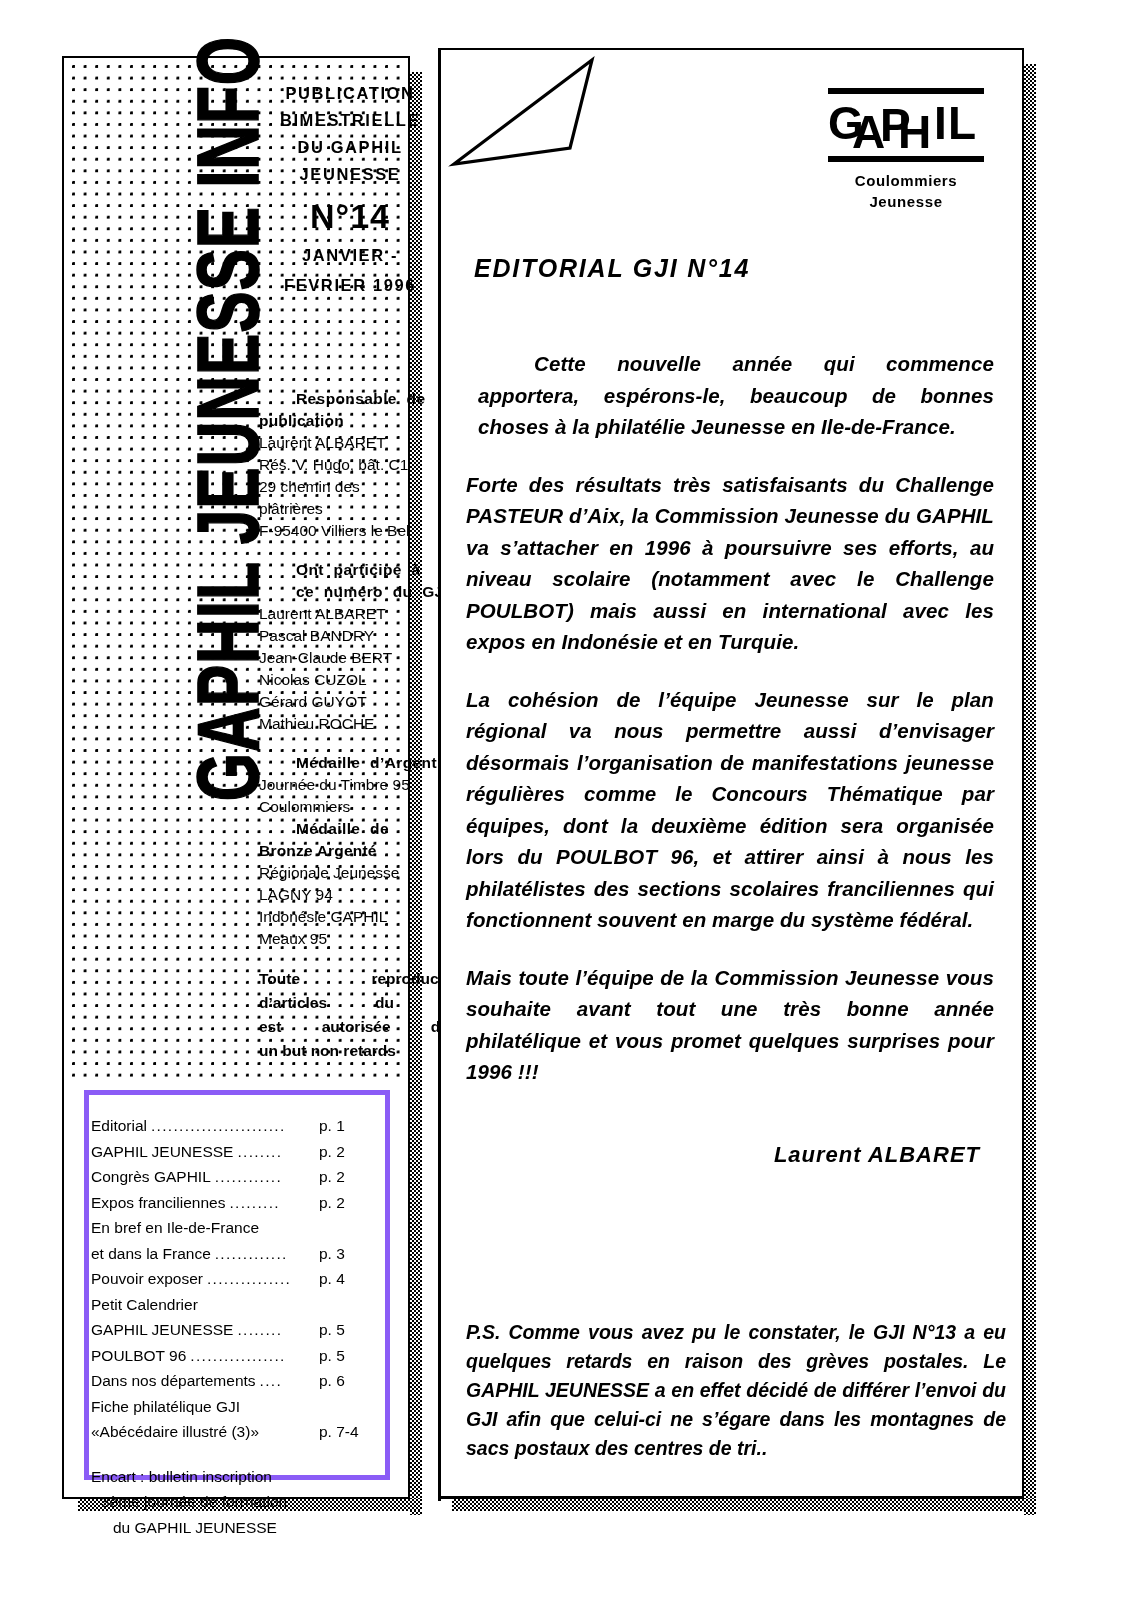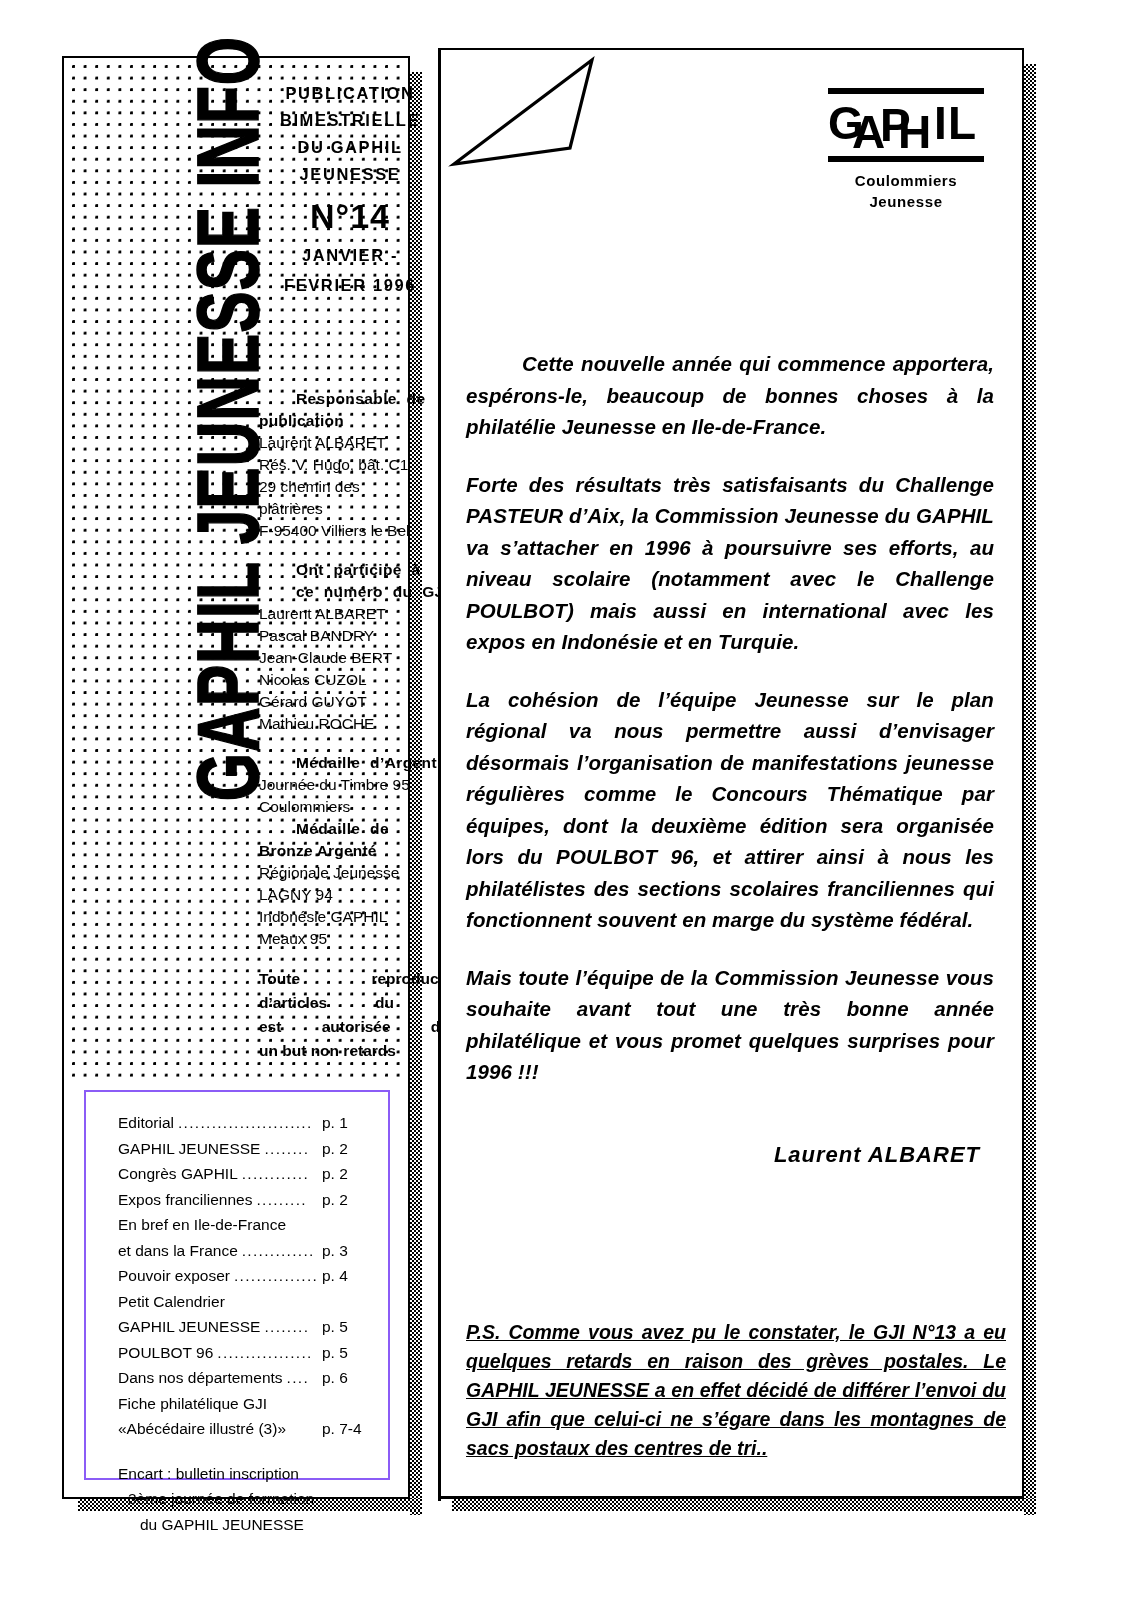--- a/index.html
+++ b/index.html
@@ -136,24 +136,24 @@
     text-align: justify;
     text-align-last: justify;
   }
 
   .toc-box {
     position: absolute;
     left: 20px;
     top: 1032px;
     width: 306px;
     height: 390px;
-    border: 2px solid #8b5cf6;
+    border: 5px solid #8b5cf6;
     background: #ffffff;
     box-sizing: border-box;
-    padding: 18px 14px 10px 32px;
+    padding: 18px 14px 10px 2px;
   }
   .toc-row {
     display: flex;
     align-items: baseline;
     font-size: 15.5px;
     line-height: 25.5px;
     white-space: nowrap;
   }
   .toc-row .t-label { flex: 0 0 auto; }
   .toc-row .t-dots {
@@ -288,21 +288,21 @@
   .para {
     font-weight: 700;
     font-style: italic;
     font-size: 20.5px;
     line-height: 31.5px;
     text-align: justify;
     text-align-last: left;
     margin: 0 0 26px 0;
     letter-spacing: .1px;
   }
-  .para.first { text-indent: 56px; }
+  .para.first { text-indent: 56px; margin-left: 12px; }
   .signature {
     font-weight: 700;
     font-style: italic;
     font-size: 22px;
     text-align: right;
     letter-spacing: 1px;
     margin-top: 54px;
     margin-bottom: 0;
     padding-right: 14px;
   }
@@ -310,21 +310,20 @@
     position: absolute;
     left: 28px;
     top: 1268px;
     width: 540px;
     font-weight: 700;
     font-style: italic;
     font-size: 19.5px;
     line-height: 29px;
     text-align: justify;
     text-align-last: left;
-    text-decoration: underline;
   }
 </style>
 </head>
 <body>
 
 <div class="page">
 
   <div class="checker" style="left:410px; top:72px; width:12px; height:1443px;"></div>
   <div class="checker" style="left:78px; top:1499px; width:344px; height:12px;"></div>
   <div class="checker" style="left:1024px; top:64px; width:12px; height:1451px;"></div>
@@ -484,20 +483,21 @@
         <span class="lw-p">P</span>
         <span class="lw-h">H</span>
         <span class="lw-i">I</span>
         <span class="lw-l">L</span>
       </div>
       <div class="logo-rule"></div>
       <div class="logo-sub" style="margin-top:8px;">Coulommiers</div>
       <div class="logo-sub">Jeunesse</div>
     </div>
 
+    <div class="editorial-title">EDITORIAL GJI N°14</div>
 
     <div class="body-col">
       <p class="para first">Cette nouvelle année qui commence apportera, espérons-le, beaucoup de bonnes choses à la philatélie Jeunesse en Ile-de-France.</p>
       <p class="para">Forte des résultats très satisfaisants du Challenge PASTEUR d’Aix, la Commission Jeunesse du GAPHIL va s’attacher en 1996 à poursuivre ses efforts, au niveau scolaire (notamment avec le Challenge POULBOT) mais aussi en international avec les expos en Indonésie et en Turquie.</p>
       <p class="para">La cohésion de l’équipe Jeunesse sur le plan régional va nous permettre aussi d’envisager désormais l’organisation de manifestations jeunesse régulières comme le Concours Thématique par équipes, dont la deuxième édition sera organisée lors du POULBOT 96, et attirer ainsi à nous les philatélistes des sections scolaires franciliennes qui fonctionnent souvent en marge du système fédéral.</p>
       <p class="para">Mais toute l’équipe de la Commission Jeunesse vous souhaite avant tout une très bonne année philatélique et vous promet quelques surprises pour 1996 !!!</p>
       <p class="signature">Laurent ALBARET</p>
     </div>
 
     <div class="ps">P.S. Comme vous avez pu le constater, le GJI N°13 a eu quelques retards en raison des grèves postales. Le GAPHIL JEUNESSE a en effet décidé de différer l’envoi du GJI afin que celui-ci ne s’égare dans les montagnes de sacs postaux des centres de tri..</div>

